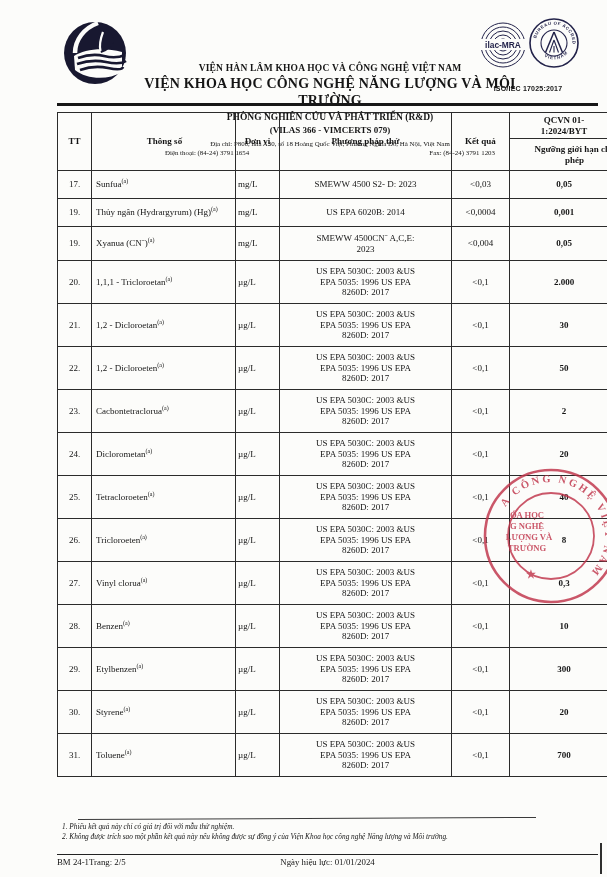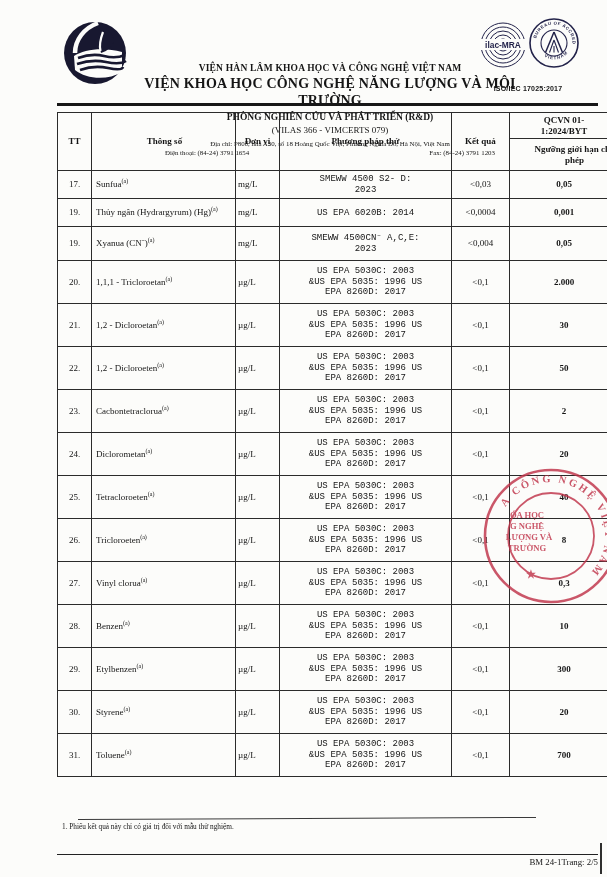--- a/index.html
+++ b/index.html
@@ -8,21 +8,21 @@
     background:#fcfcfa;color:#151515;
     font-family:"Liberation Serif", serif;
   }
   .abs{position:absolute;}
 
   
   .hdr-center{left:128px;top:18px;width:404px;text-align:center;line-height:1.2;margin-top:45px;}
   .hl1{font-size:9.5px;font-weight:bold;letter-spacing:.2px;}
   .hl2{font-size:14px;font-weight:bold;letter-spacing:.2px;margin-top:2px;}
   .hl3{font-size:9.5px;font-weight:bold;margin-top:2px;}
-  .hl4{font-size:9px;font-weight:normal;margin-top:2px;}
+  .hl4{font-size:9px;font-weight:bold;margin-top:2px;}
   .haddr{font-size:6.9px;margin-top:4px;}
   .hpf{display:flex;justify-content:space-between;width:330px;margin:1px auto 0;font-size:6.9px;}
   .iso-text{left:466px;top:85px;width:124px;text-align:center;
     font-family:"Liberation Sans",sans-serif;font-weight:bold;font-size:7px;letter-spacing:.2px;}
   .rule-thick{left:57px;top:103px;width:541px;height:3px;background:#171717;}
 
   
   table.results{
     position:absolute;left:57px;top:112px;width:538px;
     border-collapse:collapse;table-layout:fixed;
@@ -31,33 +31,33 @@
     border:1px solid #2b2b2b;vertical-align:middle;
     font-size:9px;line-height:1.2;padding:1px 2px;overflow:hidden;
   }
   th{font-weight:bold;font-size:9.5px;}
   .c-tt{width:29px;text-align:center;}
   .c-name{width:137px;text-align:left;padding-left:4px !important;}
   .c-unit{width:39px;}
   .c-method{width:167px;text-align:center;}
   .c-result{width:53px;text-align:center;}
   .c-limit{width:104px;text-align:center;font-weight:bold;}
-  .method-text{display:inline-block;max-width:116px;font-family:Liberation Mono, monospace;}
+  .method-text{display:inline-block;max-width:116px;}
   .limit-top-span{display:inline-block;max-width:70px;}
   .limit-bot-span{display:inline-block;max-width:82px;margin-left:21px;}
   sup.sup{font-size:6px;line-height:0;}
 
   
   .stamp{left:481px;top:466px;width:140px;height:140px;opacity:.82;pointer-events:none;}
 
   
   .notes-rule{left:78px;top:818px;width:458px;height:1px;background:#3a3a3a;transform:rotate(-.25deg);}
-  .notes{left:62px;top:822px;width:520px;font-size:7.3px;line-height:1.38;}
+  .notes{left:62px;top:822px;width:520px;font-size:7.3px;font-style:italic;line-height:1.38;}
   .footer{left:57px;top:854px;width:541px;border-top:1.6px solid #222;
-    display:flex;justify-content:flex-end;align-items:flex-start;
+    display:flex;justify-content:flex-start;align-items:flex-start;
     font-size:8.8px;padding-top:2px;}
   .footer .fc{position:absolute;left:0;right:0;text-align:center;}
   .footer{position:absolute;}
   .edge-mark{left:600px;top:843px;width:1.5px;height:31px;background:#2f2f2f;}
 </style>
 </head>
 <body>
 
 <div class="abs" style="left:62px;top:20px;width:66px;height:66px;">
   <svg width="66" height="66" viewBox="0 0 66 66">
@@ -277,20 +277,22 @@
       <text x="48" y="74">LƯỢNG VÀ</text>
       <text x="46" y="85">TRƯỜNG</text>
       <text x="50" y="112" font-size="11">★</text>
     </g>
   </svg>
 </div>
 
 <div class="abs notes-rule"></div>
 <div class="abs notes">
   <div>1. Phiếu kết quả này chỉ có giá trị đối với mẫu thử nghiệm.</div>
+  <div>2. Không được trích sao một phần kết quả này nếu không được sự đồng ý của Viện Khoa học công nghệ Năng lượng và Môi trường.</div>
 </div>
 
 <div class="footer">
   <span>BM 24-1</span>
+  <span class="fc">Ngày hiệu lực: 01/01/2024</span>
   <span style="position:relative;">Trang: 2/5</span>
 </div>
 
 <div class="abs edge-mark"></div>
 
 </body></html>

